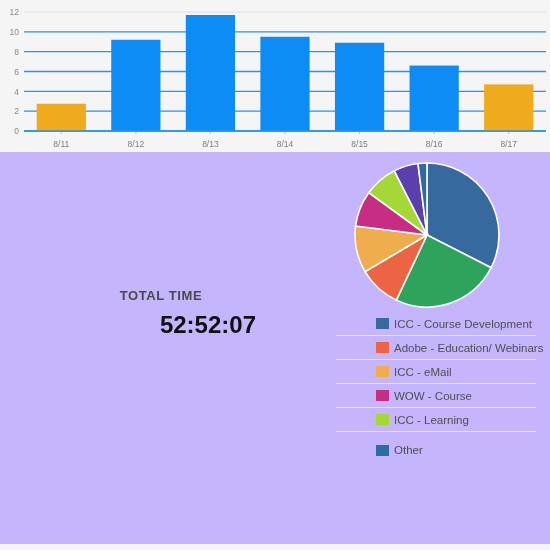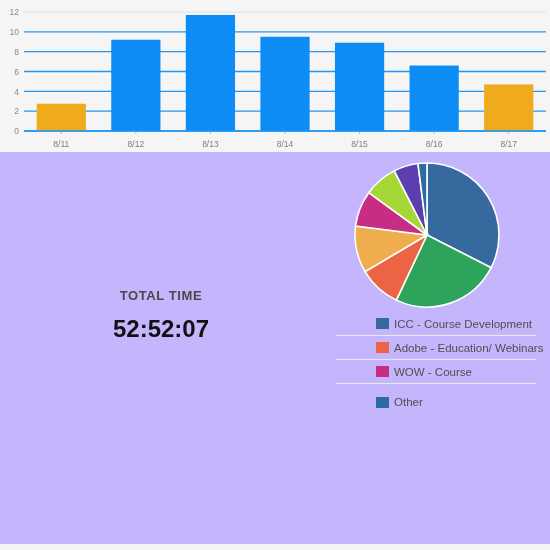--- a/index.html
+++ b/index.html
@@ -72,22 +72,23 @@
     font-weight: bold;
     letter-spacing: 0.6px;
     color: #4a4a4a;
     margin: 0 0 8px 0;
   }
   #total-time-value {
     font-family: "Liberation Sans", sans-serif;
     font-size: 24px;
     font-weight: bold;
     color: #111;
-    margin: 12px;
+    margin: 0;
     letter-spacing: 0px;
+    text-align: right;
   }
 
   
   #legend {
     position: absolute;
     left: 336px;
     top: 160px;
     width: 200px;
   }
   .legend-row {
@@ -195,22 +196,30 @@
   <div id="legend">
       <div class="legend-row">
         <span class="legend-swatch" style="background: rgb(54, 105, 158);"></span>
         <span class="legend-text">ICC - Course Development</span>
       </div>
       <div class="legend-row">
         <span class="legend-swatch" style="background: rgb(237, 100, 69);"></span>
         <span class="legend-text">Adobe - Education/ Webinars</span>
       </div>
       <div class="legend-row">
+        <span class="legend-swatch" style="background: rgb(240, 173, 78);"></span>
+        <span class="legend-text">ICC - eMail</span>
+      </div>
+      <div class="legend-row">
         <span class="legend-swatch" style="background: rgb(200, 45, 132);"></span>
         <span class="legend-text">WOW - Course</span>
       </div>
       <div class="legend-row">
+        <span class="legend-swatch" style="background: rgb(165, 216, 54);"></span>
+        <span class="legend-text">ICC - Learning</span>
+      </div>
+      <div class="legend-row">
         <span class="legend-swatch" style="background: rgb(45, 108, 162);"></span>
         <span class="legend-text">Other</span>
       </div>
     </div>
 
 </div>
 
 </body></html>

